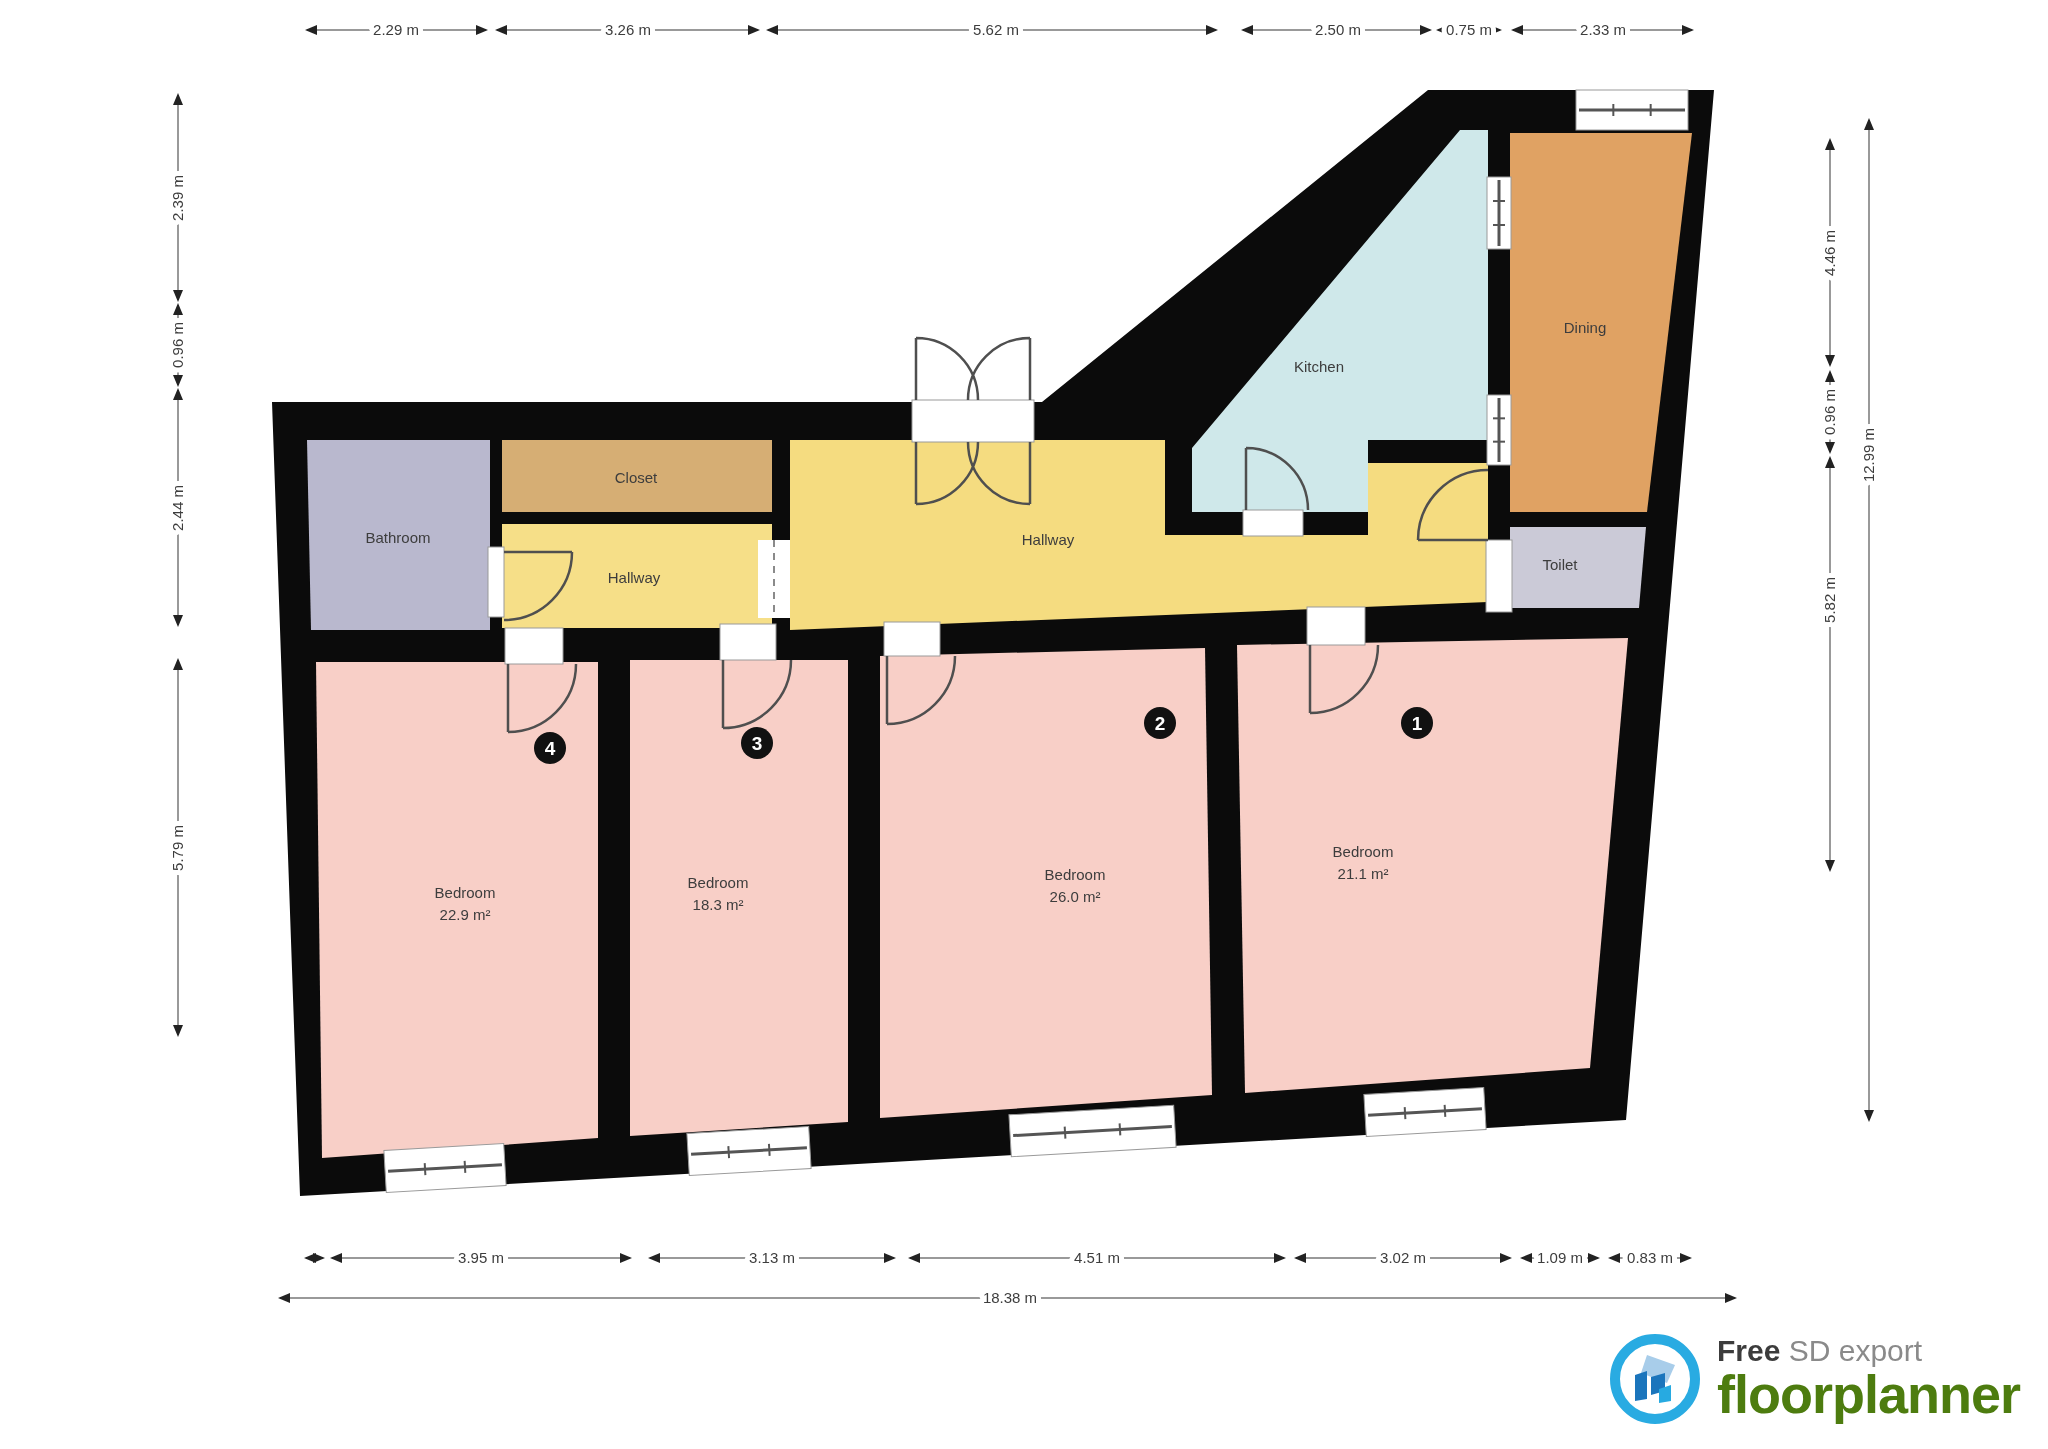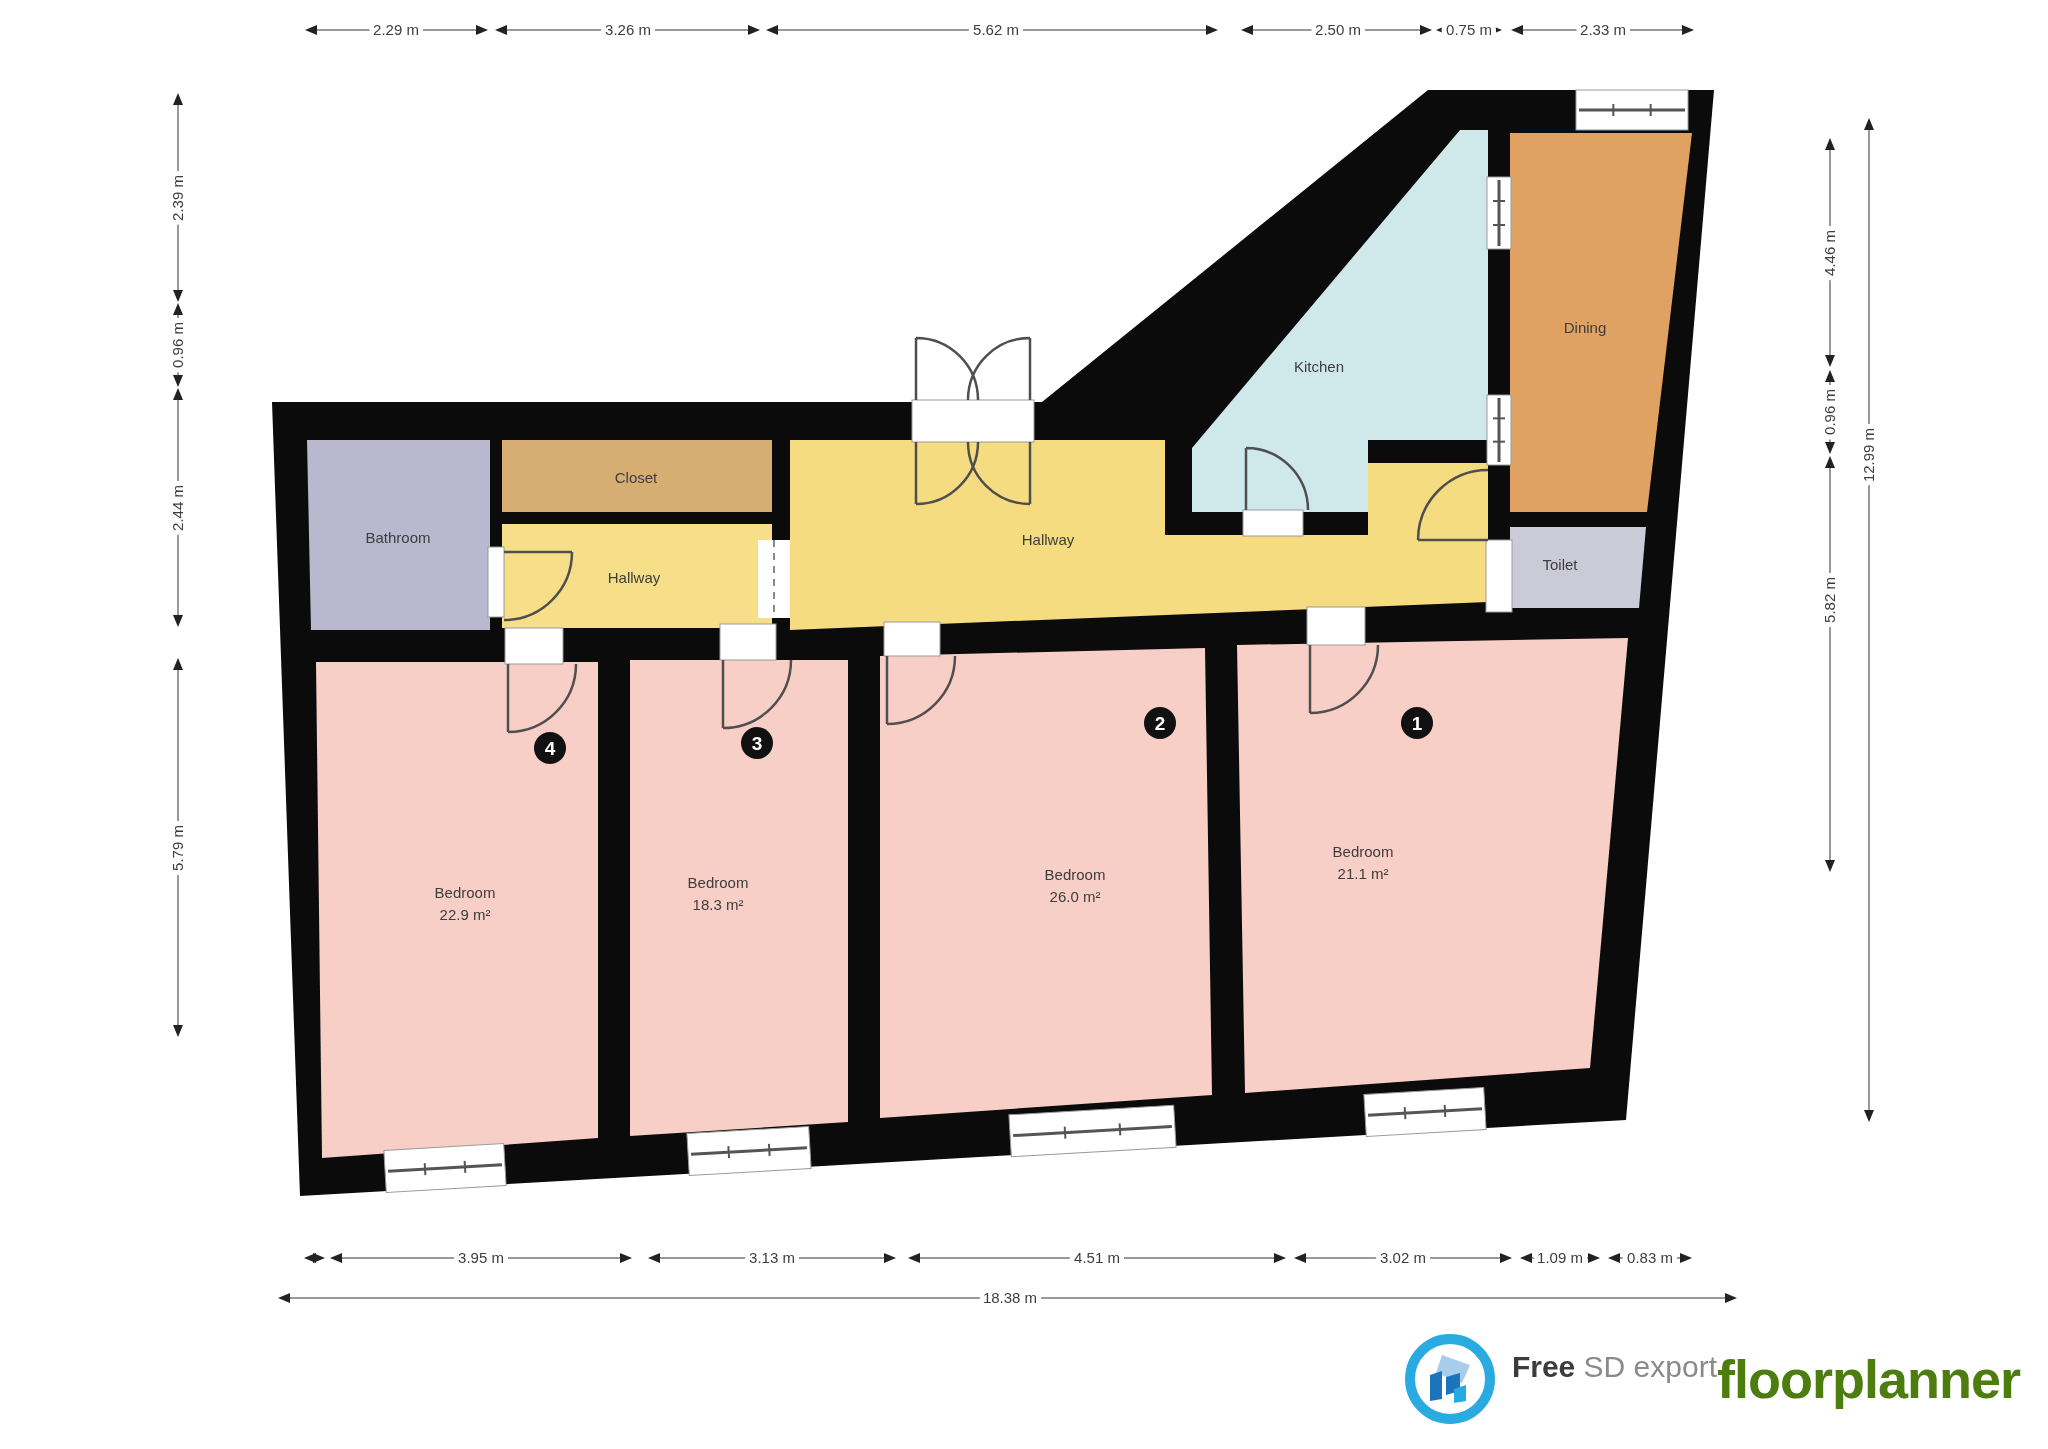--- a/index.html
+++ b/index.html
@@ -3,21 +3,21 @@
 <meta charset="utf-8">
 <style>
   html,body{margin:0;padding:0;background:#fff;}
   body{width:2048px;height:1449px;position:relative;font-family:"Liberation Sans",sans-serif;overflow:hidden;}
   #plan-wrap{position:absolute;left:0;top:0;width:2048px;height:1449px;}
   svg{display:block;}
   .room-label{font-size:15px;fill:#3d3d3d;}
   .dim-label{font-size:15px;fill:#3d3d3d;paint-order:stroke;stroke:#ffffff;stroke-width:10px;stroke-linejoin:round;}
   .badge-num{font-size:19px;font-weight:bold;fill:#ffffff;}
   #footer{position:absolute;right:28px;bottom:22px;display:flex;align-items:center;gap:14px;}
-  #footer .texts{display:flex;flex-direction:row;line-height:1.05;}
+  #footer .texts{display:flex;flex-direction:column;line-height:1.05;}
   #footer .line1{font-size:30px;color:#8a8a8a;}
   #footer .line1 b{color:#3c3c3c;}
   #footer .brand{font-size:54px;font-weight:600;color:#4d7c0f;letter-spacing:-1px;}
 </style>
 </head>
 <body>
 
 <div id="plan-wrap">
     <svg width="2048" height="1449" viewBox="0 0 2048 1449">
       <polygon points="272,402 1042,402 1428,90 1714,90 1626,1120 300,1196" fill="#0b0b0b"></polygon>

